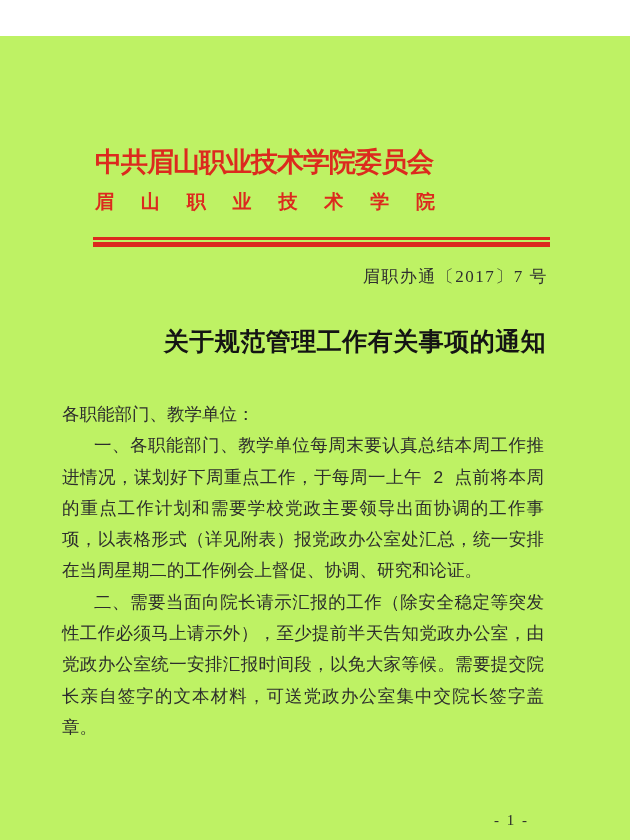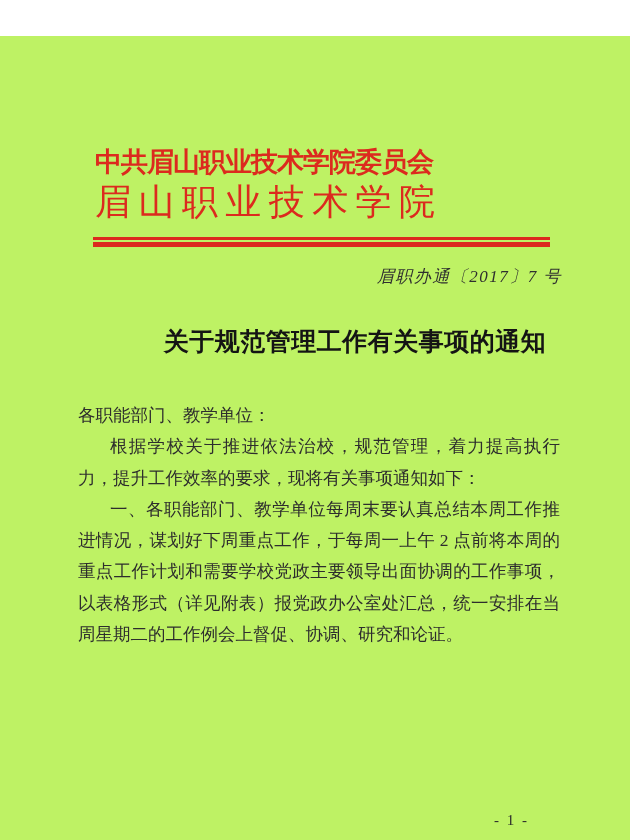--- a/index.html
+++ b/index.html
@@ -29,22 +29,22 @@
     width: 340px;
   }
   .org-line1 {
     font-size: 27px;
     font-weight: bold;
     line-height: 40px;
     letter-spacing: -1px;
     white-space: nowrap;
   }
   .org-line2 {
-    font-size: 36px;
-    font-weight: normal;
+    font-size: 19px;
+    font-weight: bold;
     line-height: 40px;
     width: 340px;
     text-align: justify;
     text-align-last: justify;
   }
   .office {
     font-size: 37px;
     font-weight: bold;
     margin-top: 12px;
     letter-spacing: -2px;
@@ -56,53 +56,53 @@
     left: 93px;
     top: 201px;
     width: 457px;
   }
   .rule-thin  { height: 2.5px; margin-bottom: 2.5px; }
   .rule-thick { height: 5px; }
   
   .doc-number {
     position: absolute;
     top: 229px;
-    right: 68px;
+    right: 82px;
     font-size: 17px;
     letter-spacing: 1.5px;
     color: #2f2f2f;
     white-space: nowrap;
-    font-style: italic;
   }
   
   .title {
     position: absolute;
     top: 289px;
     left: 0;
     width: 630px;
     margin: 0;
     padding-left: 80px;
     box-sizing: border-box;
     text-align: center;
     font-size: 25px;
     font-weight: bold;
     letter-spacing: 0.5px;
     color: #141414;
     white-space: nowrap;
   }
   
   .body-text {
     position: absolute;
-    left: 78px;
+    left: 62px;
     top: 364px;
     width: 482px;
     font-size: 17.5px;
     line-height: 31.3px;
     color: #2d2d2d;
     text-align: justify;
+    font-family: Liberation Mono, monospace;
   }
   .body-text p {
     margin: 0;
   }
   .body-text p.indent {
     text-indent: 32px;
   }
   
   .page-number {
     position: absolute;
@@ -130,19 +130,19 @@
     <div class="rule-thin accent-bg" style="background: rgb(220, 42, 30);"></div>
     <div class="rule-thick accent-bg" style="background: rgb(220, 42, 30);"></div>
   </div>
 
   <div class="doc-number">眉职办通〔2017〕7 号</div>
 
   <h1 class="title">关于规范管理工作有关事项的通知</h1>
 
   <div class="body-text">
     <p>各职能部门、教学单位：</p>
-    <p class="indent">根据学校关于推进依法治校，规范管理，着力提高执行力，提升工作效率的要求，现将有关事项通知如下：</p>
     <p class="indent">一、各职能部门、教学单位每周末要认真总结本周工作推进情况，谋划好下周重点工作，于每周一上午 2 点前将本周的重点工作计划和需要学校党政主要领导出面协调的工作事项，以表格形式（详见附表）报党政办公室处汇总，统一安排在当周星期二的工作例会上督促、协调、研究和论证。</p>
+    <p class="indent">二、需要当面向院长请示汇报的工作（除安全稳定等突发性工作必须马上请示外），至少提前半天告知党政办公室，由党政办公室统一安排汇报时间段，以免大家等候。需要提交院长亲自签字的文本材料，可送党政办公室集中交院长签字盖章。</p>
   </div>
 
   <div class="page-number">- 1 -</div>
 
 </div>
 
 </body></html>

